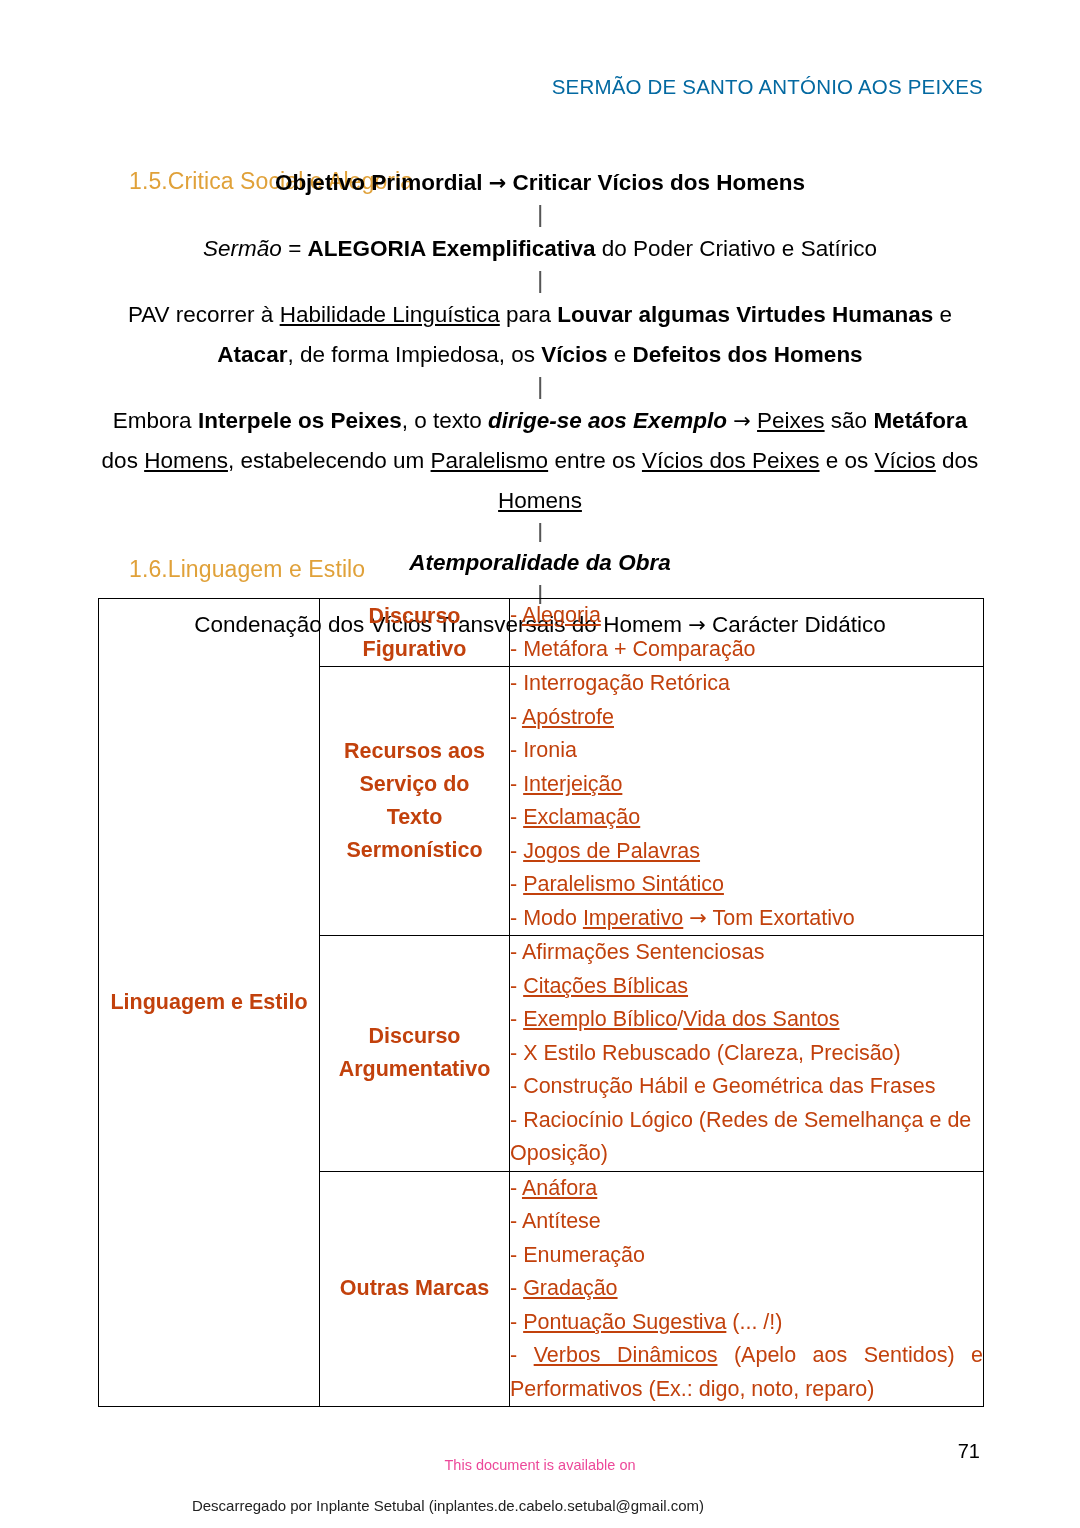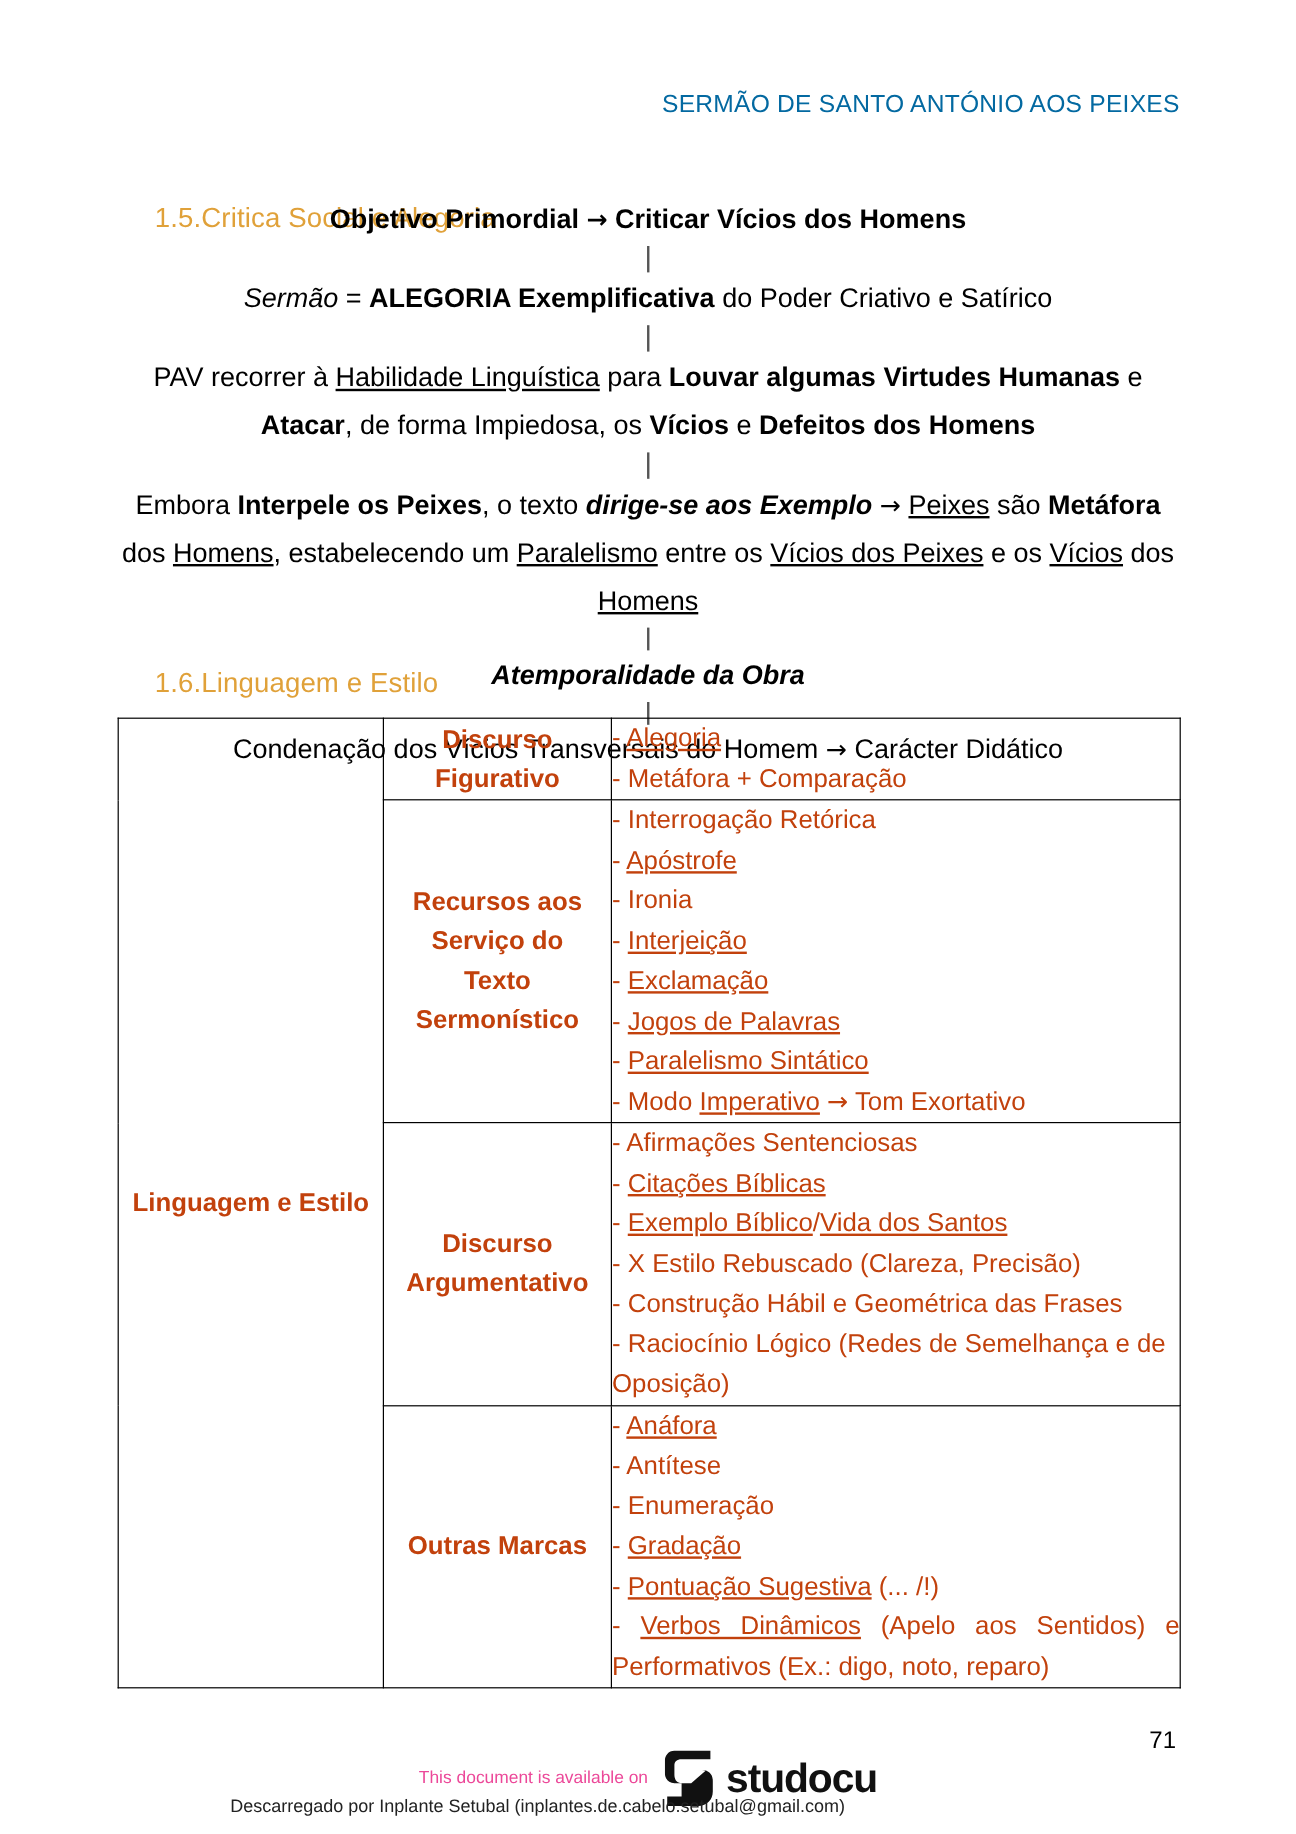--- a/index.html
+++ b/index.html
@@ -247,24 +247,17 @@
             <div class="item wrap" style="text-align:justify;">- <u>Verbos Dinâmicos</u> (Apelo aos Sentidos) e Performativos (Ex.: digo, noto, reparo)</div>
           </td>
       </tr>
     </tbody>
   </table>
 
   <div class="page-number">71</div>
 
   <div class="studocu-row">
     <span class="studocu-avail">This document is available on</span>
-    <span class="studocu-mark">
-      <svg class="studocu-logo" width="44" height="50" viewBox="0 0 44 50">
-        <path d="M30 2 L8 2 C3 2 0 6 0 11 L0 20 C0 25 3 29 8 29 L14 29 L14 40 L2 40 L2 48 L28 48 C35 48 40 43 40 36 L40 27 C40 21 36 18 31 18 L26 18 L26 9 L38 9 L38 2 Z" fill="#111"></path>
-        <path d="M14 9 L26 9 L26 18 L31 18 C32 18 33 18.2 34 18.6 L22 29 L14 29 C10 29 8 26 8 22 L8 14 C8 11 10 9 14 9 Z" fill="#ffffff"></path>
-      </svg>
-      <span class="studocu-word">studocu</span>
-    </span>
   </div>
 
   <div class="download-note">Descarregado por Inplante Setubal (inplantes.de.cabelo.setubal@gmail.com)</div>
 
 </div>
 
 </body></html>

